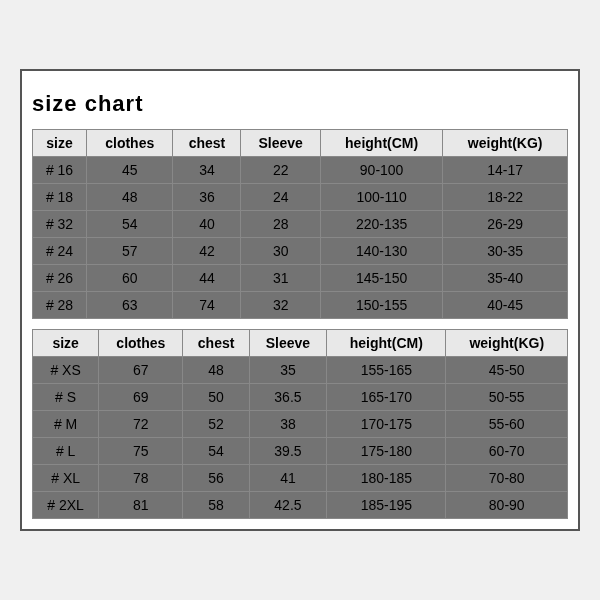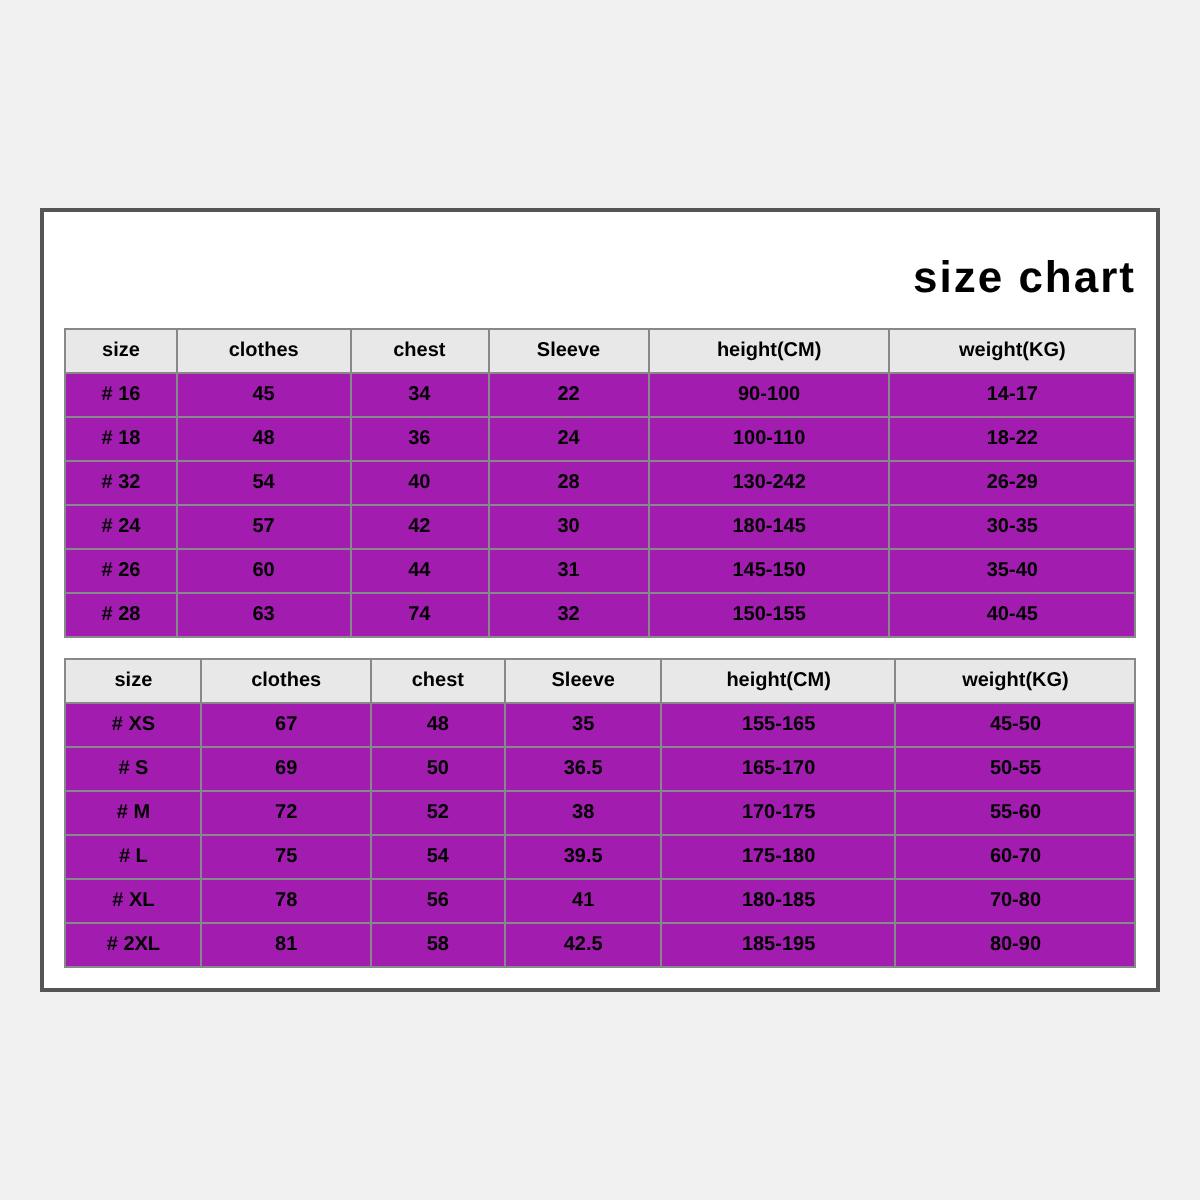--- a/index.html
+++ b/index.html
@@ -12,43 +12,42 @@
       justify-content: center;
       font-family: Arial, sans-serif;
     }
     .container {
       background: #fff;
       border: 2px solid #555;
       width: 560px;
       padding: 10px;
     }
     .title {
-      text-align: right;
+      text-align: left;
       font-size: 22px;
       font-weight: bold;
       padding: 10px 0 12px 0;
       letter-spacing: 1px;
     }
     table {
       width: 100%;
       border-collapse: collapse;
-      font-size: 10px;
+      font-size: 14px;
     }
     table th, table td {
       border: 1px solid #888;
       text-align: center;
       padding: 5px 4px;
     }
     table thead tr {
       background: #e8e8e8;
       font-weight: bold;
     }
     table tbody tr {
-      background: #a21caf;
-      font-weight: bold;
+      background: #737373;
     }
     .table-wrapper {
       margin-bottom: 0;
     }
     .spacer {
       height: 10px;
     }
   </style>
 </head>
 <body>
@@ -83,29 +82,29 @@
             <td>36</td>
             <td>24</td>
             <td>100-110</td>
             <td>18-22</td>
           </tr>
           <tr>
             <td># 32</td>
             <td>54</td>
             <td>40</td>
             <td>28</td>
-            <td>130-242</td>
+            <td>220-135</td>
             <td>26-29</td>
           </tr>
           <tr>
             <td># 24</td>
             <td>57</td>
             <td>42</td>
             <td>30</td>
-            <td>180-145</td>
+            <td>140-130</td>
             <td>30-35</td>
           </tr>
           <tr>
             <td># 26</td>
             <td>60</td>
             <td>44</td>
             <td>31</td>
             <td>145-150</td>
             <td>35-40</td>
           </tr>

